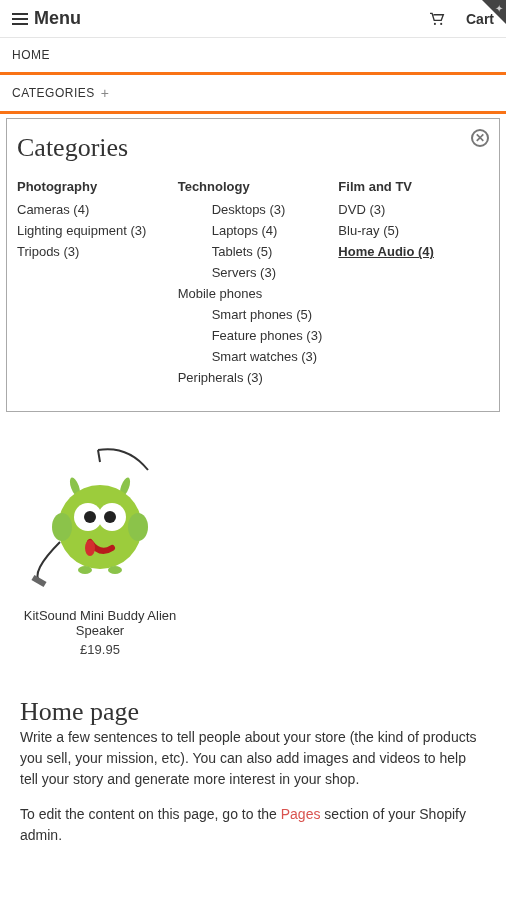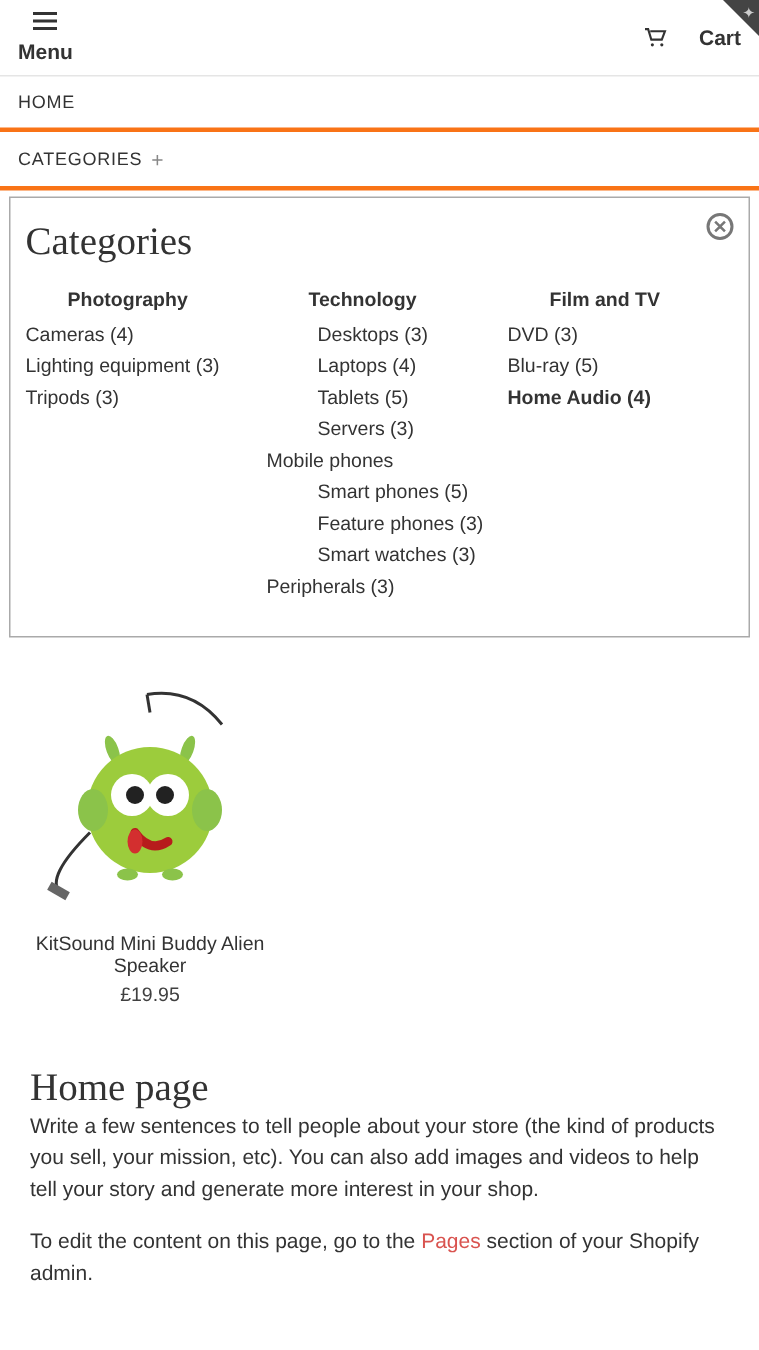--- a/index.html
+++ b/index.html
@@ -1,36 +1,36 @@
 <!DOCTYPE html>
 <html><head>
 <meta charset="utf-8">
 <style>
 * { margin: 0; padding: 0; box-sizing: border-box; }
 body { font-family: Helvetica, Arial, sans-serif; background: #fff; color: #333; width: 506px; height: 900px; overflow-y: scroll; position: relative; }
 .header-bar { display: flex; justify-content: space-between; align-items: center; padding: 8px 12px; border-bottom: 1px solid #e5e5e5; }
-.menu-btn { display: flex; align-items: center; gap: 6px; font-weight: bold; font-size: 14px; cursor: pointer; flex-direction: column; }
+.menu-btn { display: flex; align-items: center; gap: 6px; font-weight: bold; font-size: 18px; cursor: pointer; }
 .menu-icon { display: inline-block; width: 16px; height: 12px; }
 .menu-icon span { display: block; height: 2px; background: #333; margin-bottom: 3px; }
 .cart-btn { display: flex; align-items: center; gap: 20px; font-weight: bold; font-size: 14px; cursor: pointer; }
 .cart-icon { width:18px; height:14px; }
 .corner-badge { position:absolute; top:0; right:0; width:0; height:0; border-left:24px solid transparent; border-top:24px solid #444; }
 .corner-dot { position:absolute; top:3px; right:3px; width:8px; height:8px; font-size:10px; color:#ccc; }
 .nav-row { padding: 10px 12px; border-bottom: 3px solid #f97316; font-size: 12px; letter-spacing: 0.5px; }
 .nav-row.cats { display:flex; align-items:center; gap:6px; }
 .plus { color:#888; font-size:14px; }
 .category-box { margin: 4px 6px 20px 6px; border: 1px solid #aaa; padding: 14px 10px 20px 10px; position: relative; }
 .category-box h2 { font-size: 26px; font-weight: normal; margin-bottom: 16px; font-family: Georgia, serif; color:#333; }
 .close-btn { position:absolute; top:10px; right:10px; width:18px; height:18px; border:2px solid #777; border-radius:50%; display:flex; align-items:center; justify-content:center; font-size:12px; color:#777; cursor:pointer; font-weight:bold; }
 .cols { display:flex; gap:10px; }
 .col { flex:1; font-size:13px; }
-.col-head { font-weight:bold; margin-bottom:8px;margin-left:28px; }
+.col-head { font-weight:bold; margin-bottom:8px; }
 .col-item { margin-bottom:6px; cursor:pointer; }
 .col-sub { margin-left:10px; margin-bottom:6px; cursor:pointer;padding-left:24px; }
-.spacer-head { font-weight:bold; margin-bottom:8px; }
+.spacer-head { font-weight:bold; margin-bottom:8px;text-decoration:underline; }
 .product { padding: 10px 20px 30px 20px; width: 200px; }
 .product-img { width:160px; height:160px; display:flex; align-items:center; justify-content:center; }
 .product-name { text-align:center; font-size:13px; color:#333; margin-top:6px; }
 .product-price { text-align:center; font-size:13px; color:#404040; margin-top:4px; }
 .home-section { padding: 10px 20px 40px 20px; }
 .home-section h2 { font-size:26px; font-weight:normal; font-family: Georgia, serif; margin-bottom:0; }
 .home-section p { font-size:14px; line-height:1.5; margin-bottom:14px; color:#333; }
 .pages-link { color:#d9534f; cursor:pointer; }
 </style>
 </head>

